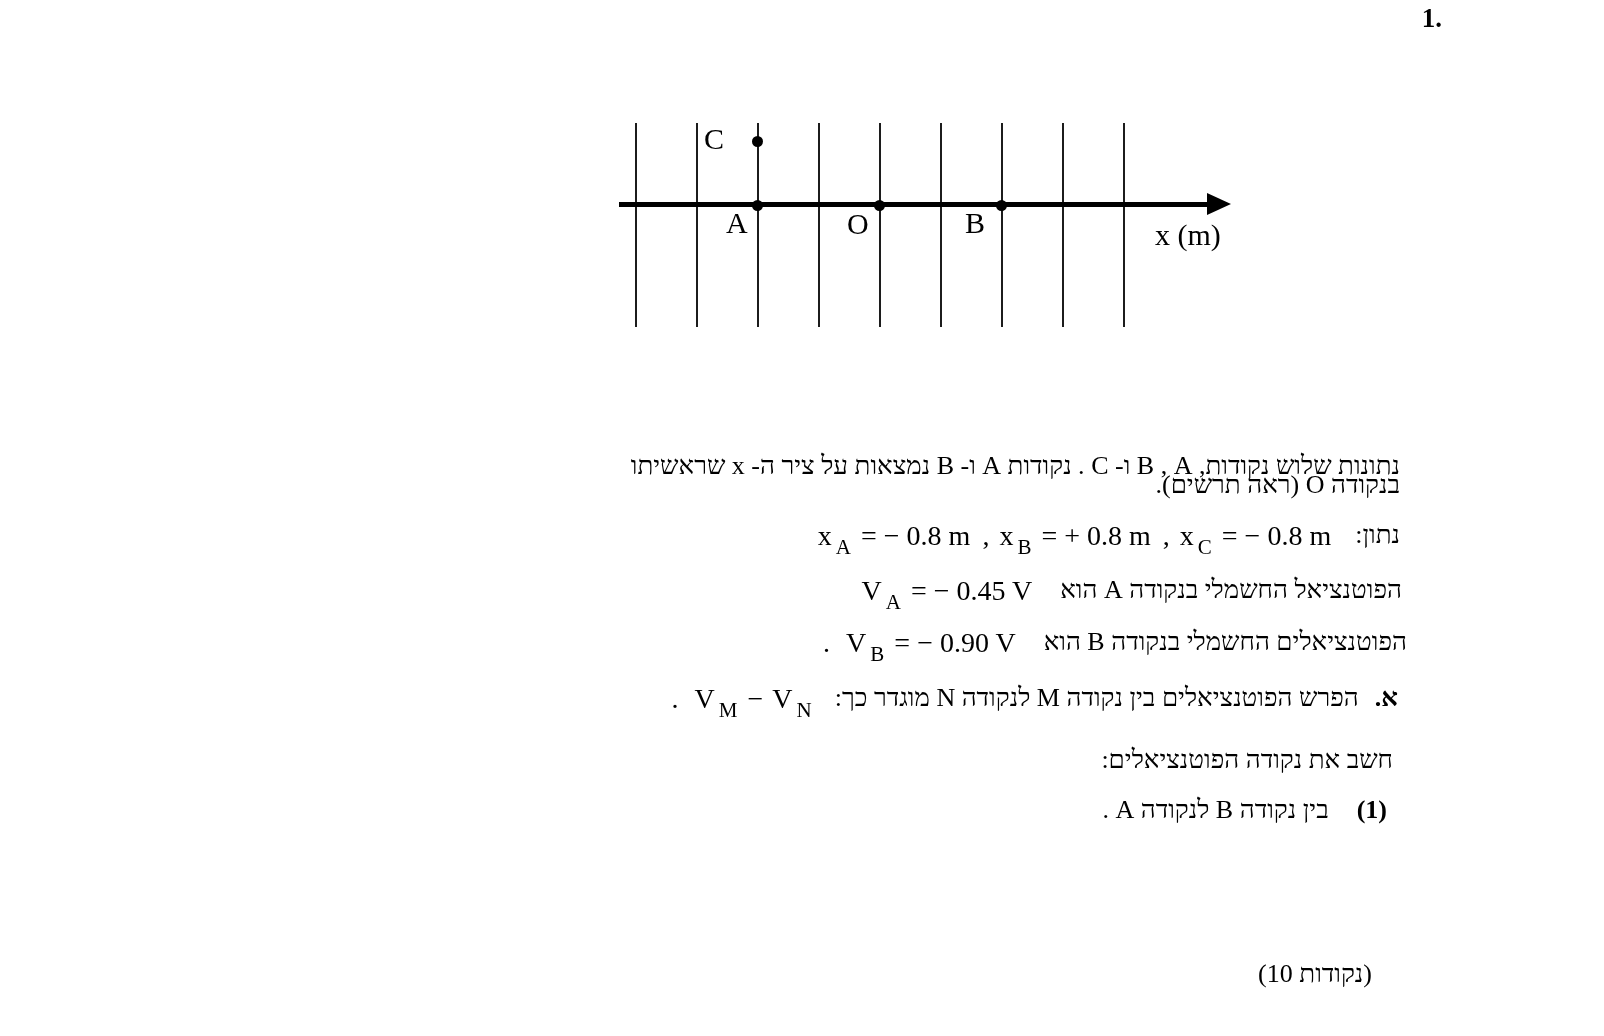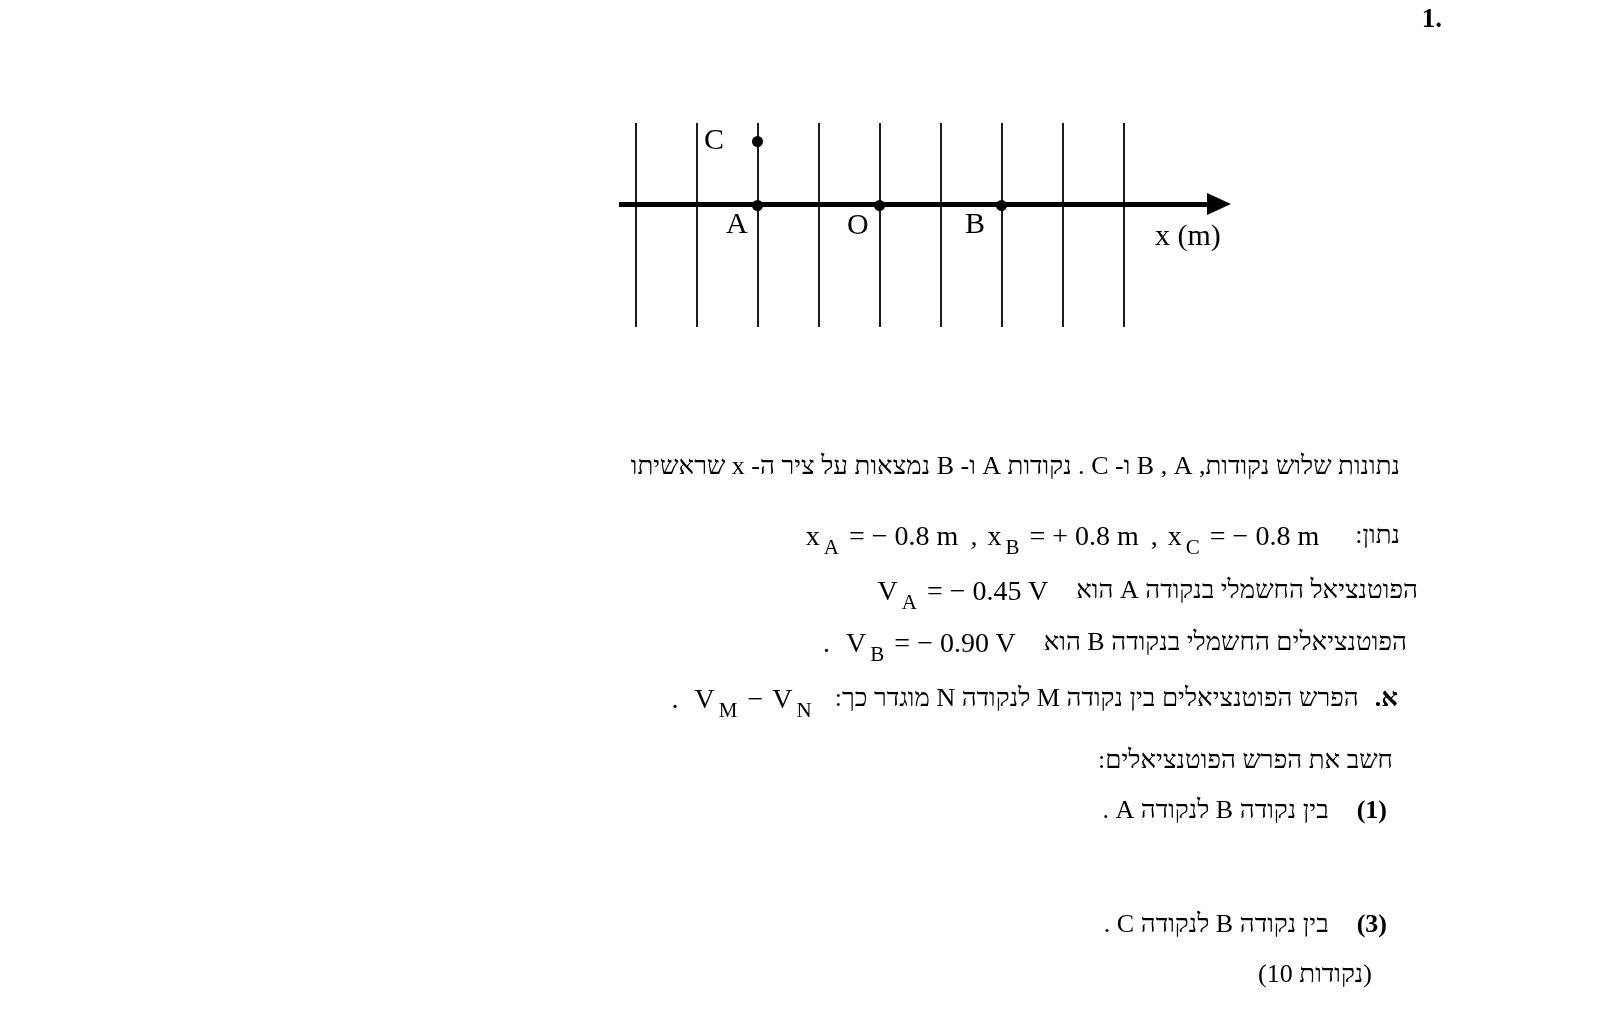--- a/index.html
+++ b/index.html
@@ -36,21 +36,21 @@
 
   
   .row { position:absolute; display:flex; align-items:flex-start; white-space:nowrap; }
   .q-number { font-size:27px; font-weight:bold; }
   .marker { font-family:"Liberation Serif","DejaVu Serif",serif; font-weight:bold; font-size:26px; }
   .heb-marker { font-weight:bold; }
   .gap16 { margin-right:16px; }
   .gap22 { margin-right:22px; }
   .gap28 { margin-right:28px; }
   .given-comma { margin:0 10px 0 12px; }
-  .given-label { margin-left:36px; }
+  .given-label { margin-left:24px; }
 </style>
 </head>
 <body>
 
 <div class="page">
 
   <span class="abs q-number" style="right:162px; top:3px;">1.</span>
 
   <div class="diagram">
     <div class="vline" style="left:635px"></div>
@@ -72,54 +72,51 @@
     <div class="dot" style="left:996px; top:200px;"></div>
 
     <span class="dlabel" style="left:704px; top:122px;">C</span>
     <span class="dlabel" style="left:726px; top:206px;">A</span>
     <span class="dlabel" style="left:847px; top:207px;">O</span>
     <span class="dlabel" style="left:965px; top:206px;">B</span>
     <span class="dlabel" style="left:1155px; top:218px;">x (m)</span>
   </div>
 
   <span class="abs he" style="right:204px; top:403px;margin-top:48px;">נתונות שלוש נקודות, A ‏,‏ B ו- C . נקודות A ו- B נמצאות על ציר ה- x שראשיתו</span>
+  <span class="abs he" style="right:204px; top:470px;">בנקודה O (ראה תרשים).</span>
 
   <div class="row" style="right:204px; top:520px;">
     <span class="math"><span>x</span><sub>A</sub><span class="mval">= − 0.8 m</span></span>
     <span class="math given-comma">,</span>
     <span class="math"><span>x</span><sub>B</sub><span class="mval">= + 0.8 m</span></span>
     <span class="math given-comma">,</span>
     <span class="math"><span>x</span><sub>C</sub><span class="mval">= − 0.8 m</span></span>
     <span class="he given-label">נתון:</span>
   </div>
 
-  <div class="row" style="right:186px; top:575px;">
+  <div class="row" style="right:202px; top:575px;">
     <span class="math gap28"><span>V</span><sub>A</sub><span class="mval">= − 0.45 V</span></span>
     <span class="he">הפוטנציאל החשמלי בנקודה A הוא</span>
   </div>
 
   <div class="row" style="right:197px; top:627px;">
     <span class="math gap16">.</span>
     <span class="math gap28"><span>V</span><sub>B</sub><span class="mval">= − 0.90 V</span></span>
     <span class="he">הפוטנציאלים החשמלי בנקודה B הוא</span>
   </div>
 
   <div class="row" style="right:206px; top:683px;">
     <span class="math gap16">.</span>
     <span class="math gap22"><span>V</span><sub>M</sub><span class="mop">−</span><span>V</span><sub>N</sub></span>
     <span class="he gap16">הפרש הפוטנציאלים בין נקודה M לנקודה N מוגדר כך:</span>
     <span class="he heb-marker">א.</span>
   </div>
 
-  <span class="abs he" style="right:211px; top:745px;">חשב את הפרש הפוטנציאלים:</span>
+  <span class="abs he" style="right:211px; top:745px;">חשב את נקודה הפוטנציאלים:</span>
 
   <div class="row" style="right:217px; top:795px;">
     <span class="he gap28">בין נקודה B לנקודה A .</span>
     <span class="marker">(1)</span>
-  </div>
-  <div class="row" style="right:217px; top:909px;">
-    <span class="he gap28">בין נקודה B לנקודה C .</span>
-    <span class="marker">(3)</span>
   </div>
 
   <span class="abs lt" style="right:232px; top:959px;">(10 נקודות)</span>
 
 </div>
 
 </body></html>

